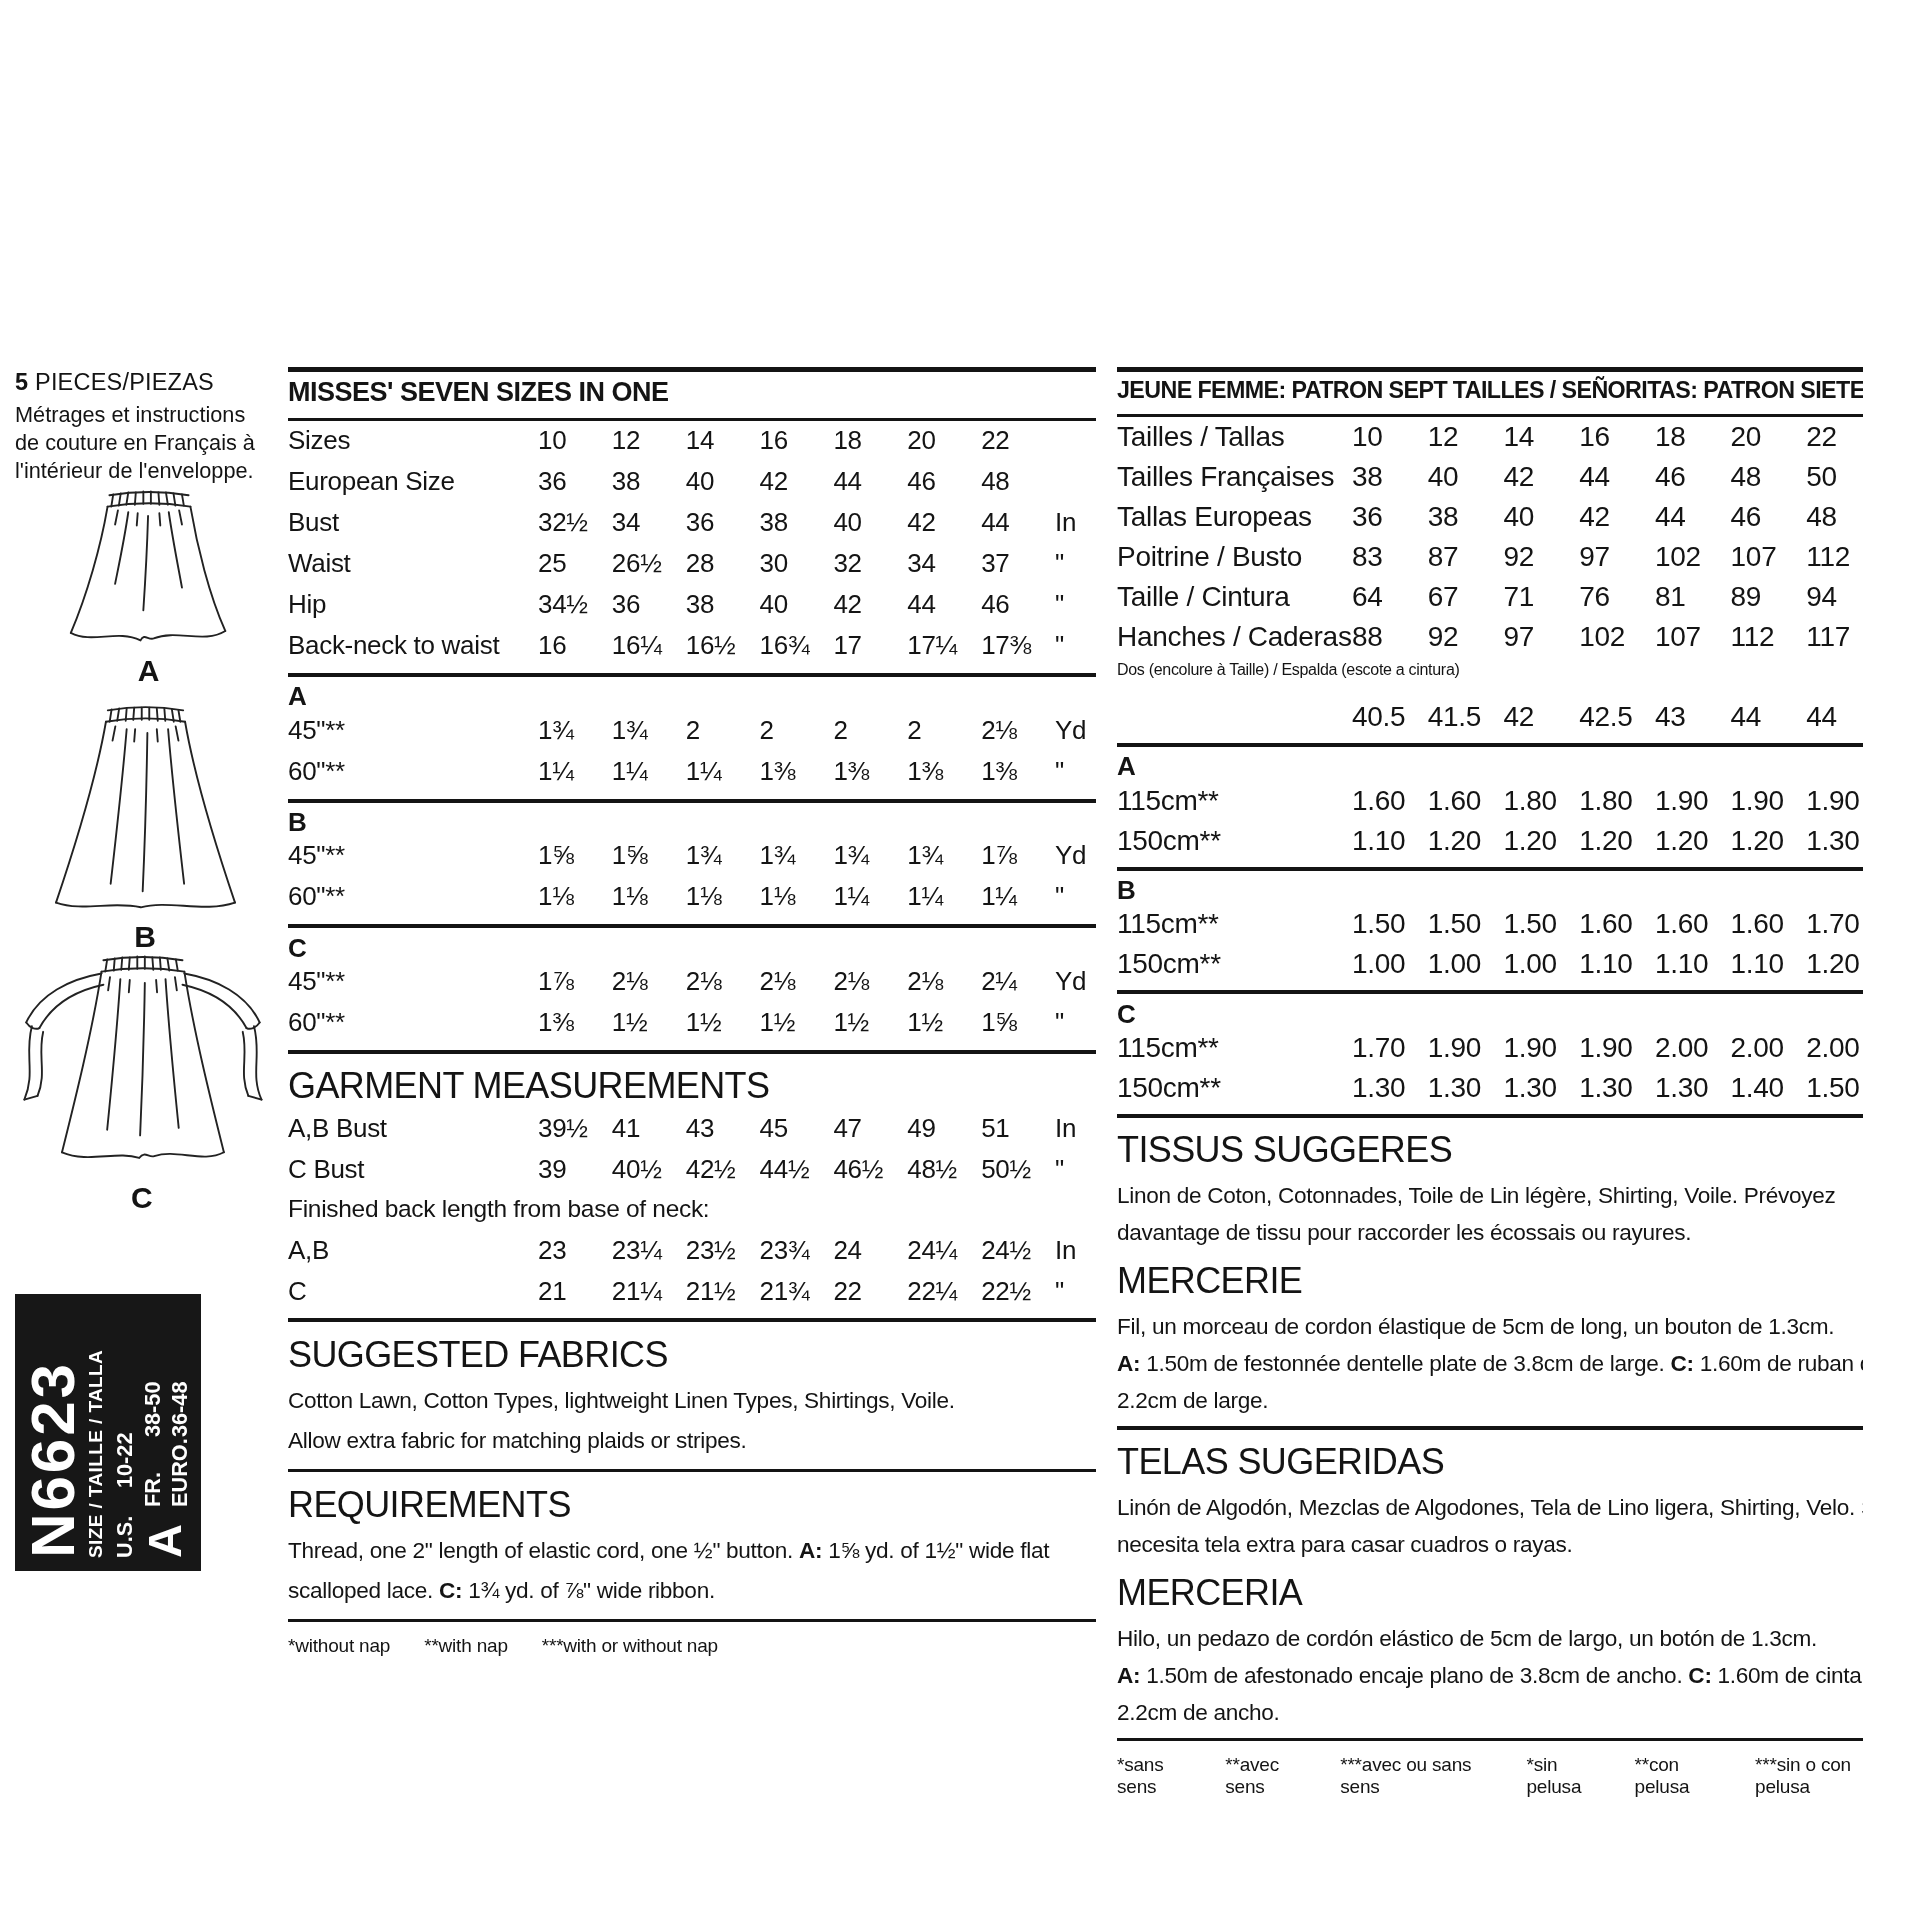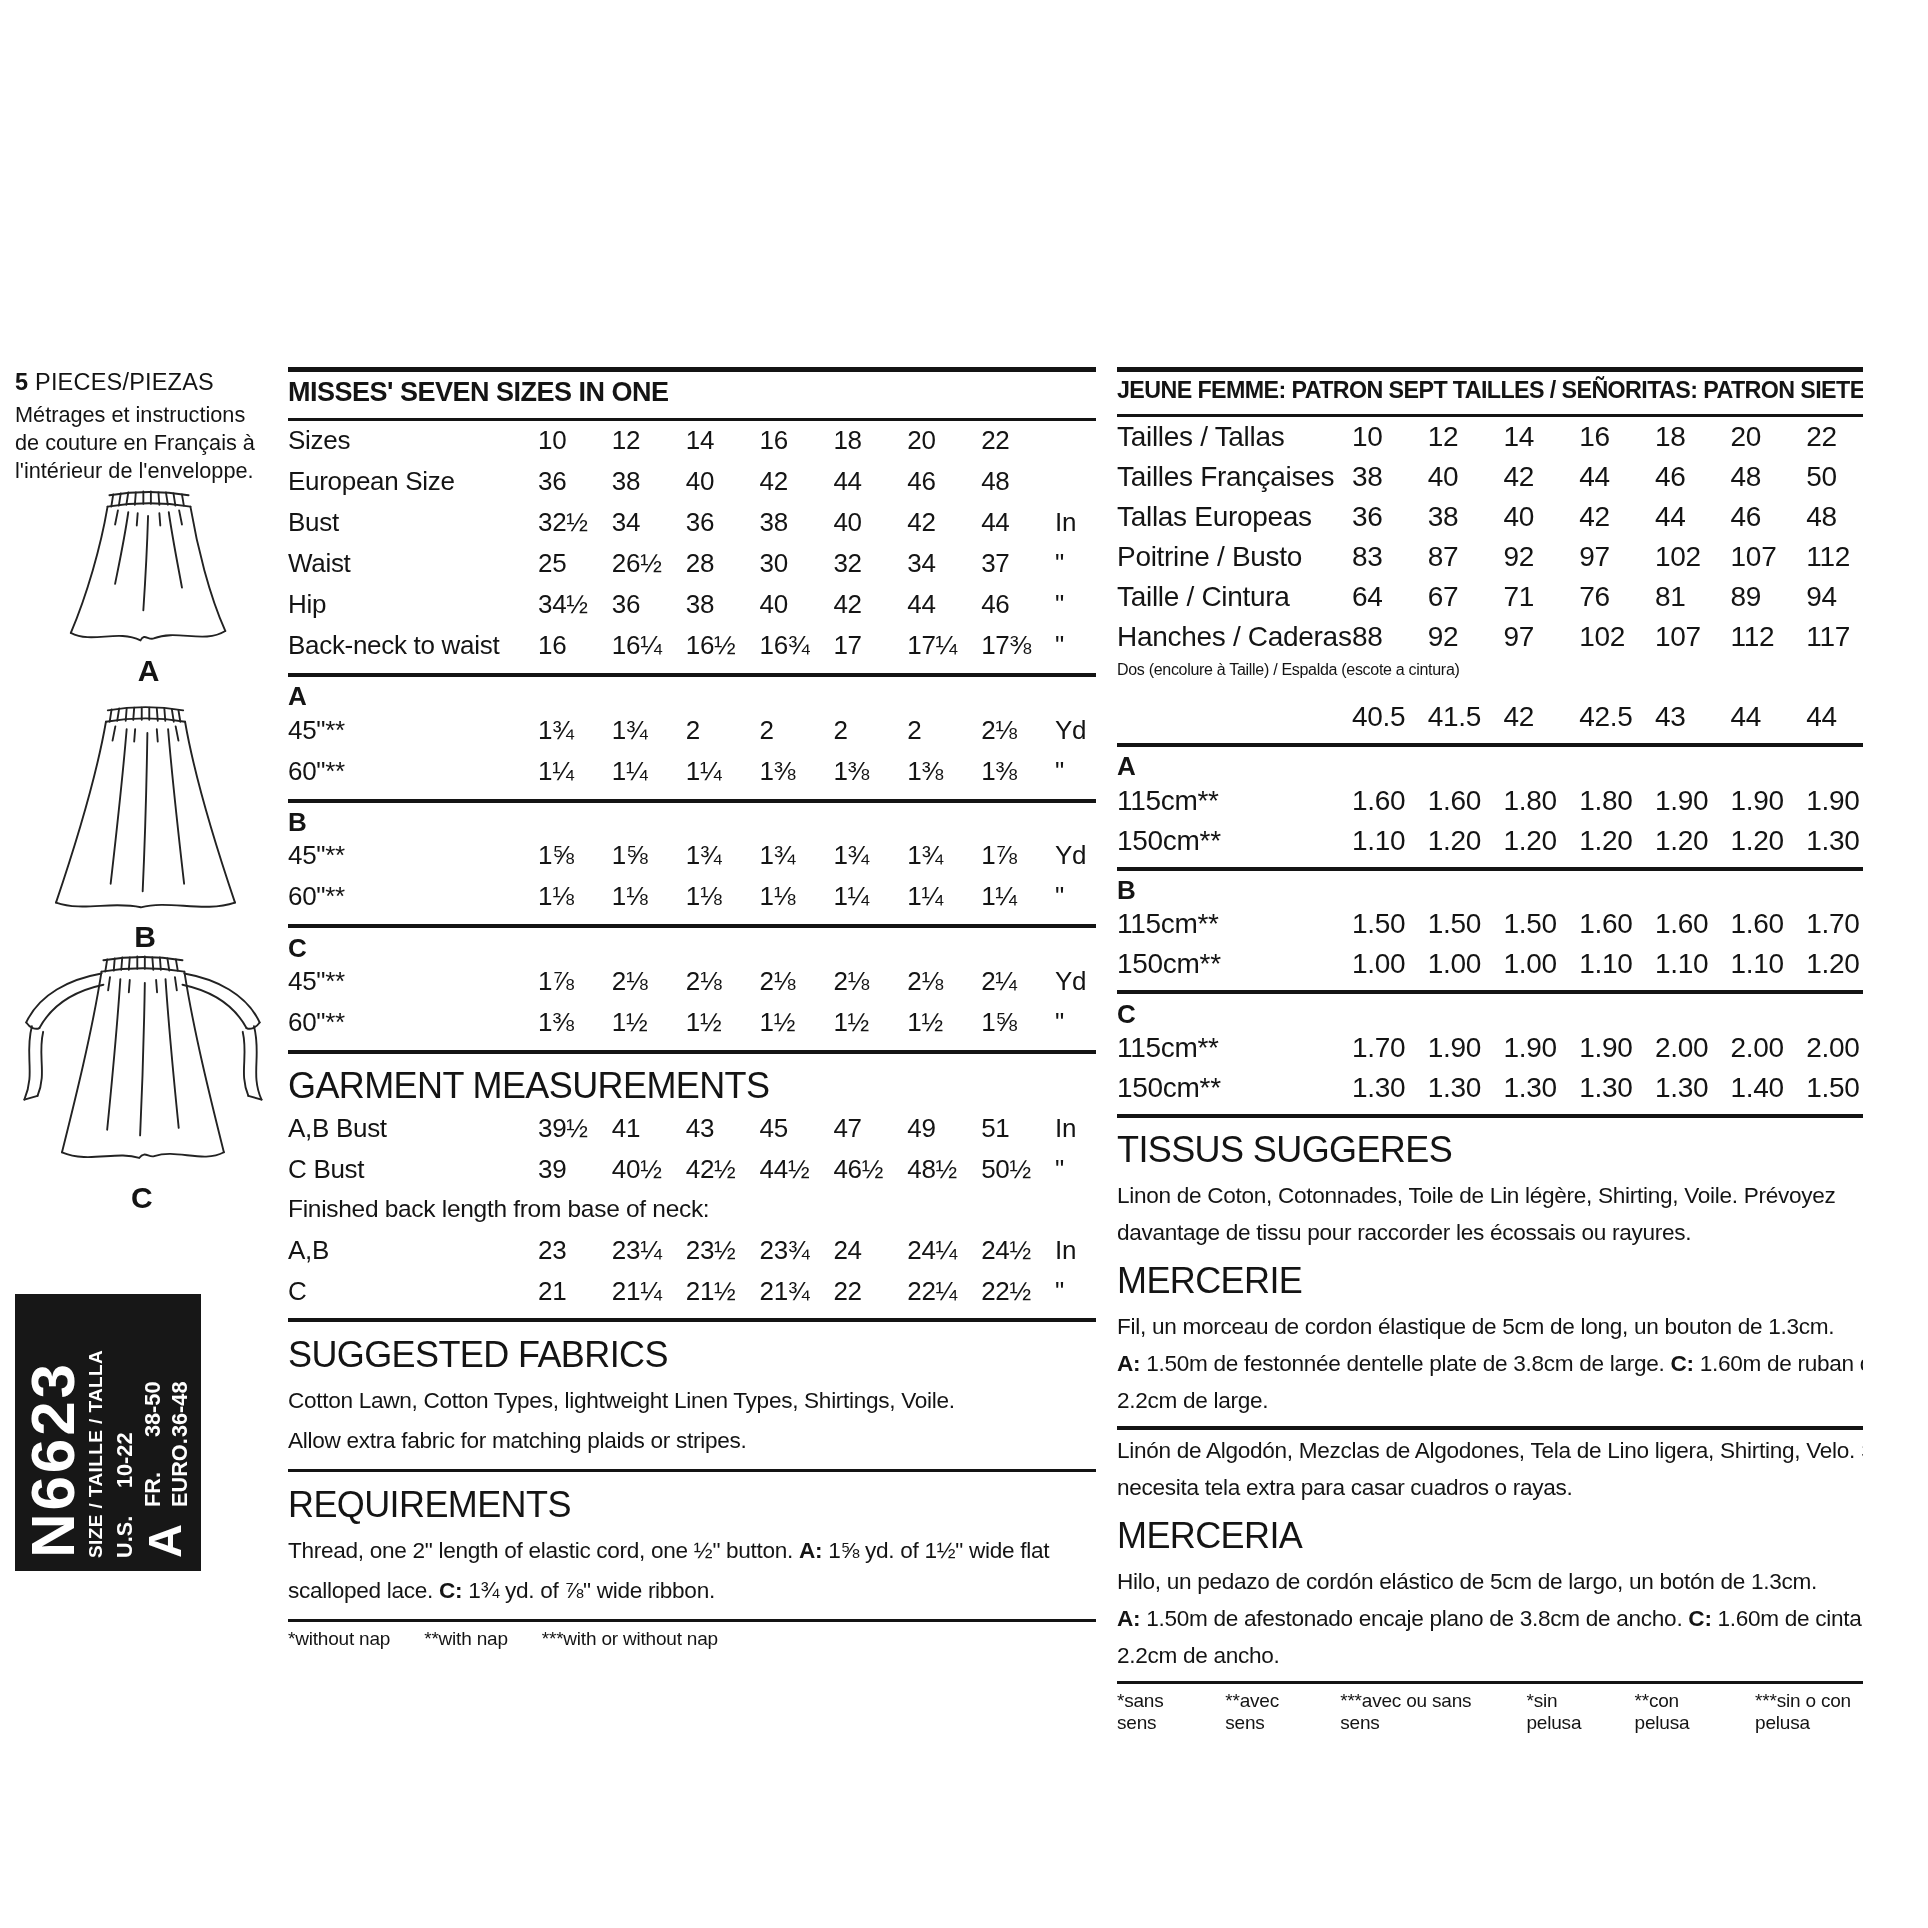--- a/index.html
+++ b/index.html
@@ -32,21 +32,21 @@
   .body-rows{margin-top:3.8px}
 
   .viewhead{font-weight:700;font-size:26px;height:36px;display:flex;align-items:center}
   .spanrow{font-size:16px;letter-spacing:-0.3px;height:40px;display:flex;align-items:baseline;white-space:nowrap}
 
   .sechead{font-weight:400;font-size:36px;letter-spacing:-0.6px;padding:9.4px 0 5.6px 0;white-space:nowrap}
   .para{font-size:22.6px;line-height:40px;letter-spacing:-0.3px}
   .col-right .para{line-height:37px}
   .para b{font-weight:700}
 
-  .foot{font-size:19px;padding-top:6px;display:flex;letter-spacing:-0.2px}
+  .foot{font-size:19px;padding-top:13px;display:flex;letter-spacing:-0.2px}
   .foot span{margin-right:34px}
   .foot.split{justify-content:flex-start}
   .foot .grp span{margin-right:24.5px}
   .foot .grp{display:flex}
 
   
   .pieces{position:absolute;left:15px;top:369px;width:275px}
   .pieces-title{font-size:23.5px;letter-spacing:0.2px;white-space:nowrap}
   .pieces-title b{font-weight:800}
   .pieces-note{font-size:21.7px;line-height:28px;margin-top:4.7px}
@@ -684,20 +684,21 @@
       </div>
 
     <div class="sechead">TISSUS SUGGERES</div>
     <p class="para">Linon de Coton, Cotonnades, Toile de Lin légère, Shirting, Voile. Prévoyez davantage de tissu pour raccorder les écossais ou rayures.</p>
 
     <div class="sechead">MERCERIE</div>
     <p class="para">Fil, un morceau de cordon élastique de 5cm de long, un bouton de 1.3cm.</p>
     <p class="para"><b>A:</b><span> 1.50m de festonnée dentelle plate de 3.8cm de large. </span><b>C:</b><span> 1.60m de ruban de 2.2cm de large.</span></p>
     <div class="rule-med" style="margin-top:7.5px"></div>
 
+    <div class="sechead">TELAS SUGERIDAS</div>
     <p class="para">Linón de Algodón, Mezclas de Algodones, Tela de Lino ligera, Shirting, Velo. Se necesita tela extra para casar cuadros o rayas.</p>
 
     <div class="sechead">MERCERIA</div>
     <p class="para">Hilo, un pedazo de cordón elástico de 5cm de largo, un botón de 1.3cm.</p>
     <p class="para"><b>A:</b><span> 1.50m de afestonado encaje plano de 3.8cm de ancho. </span><b>C:</b><span> 1.60m de cinta de 2.2cm de ancho.</span></p>
 
     <div class="rule-thin"></div>
     <div class="foot split">
       <div class="grp">
         <span>*sans sens</span>

